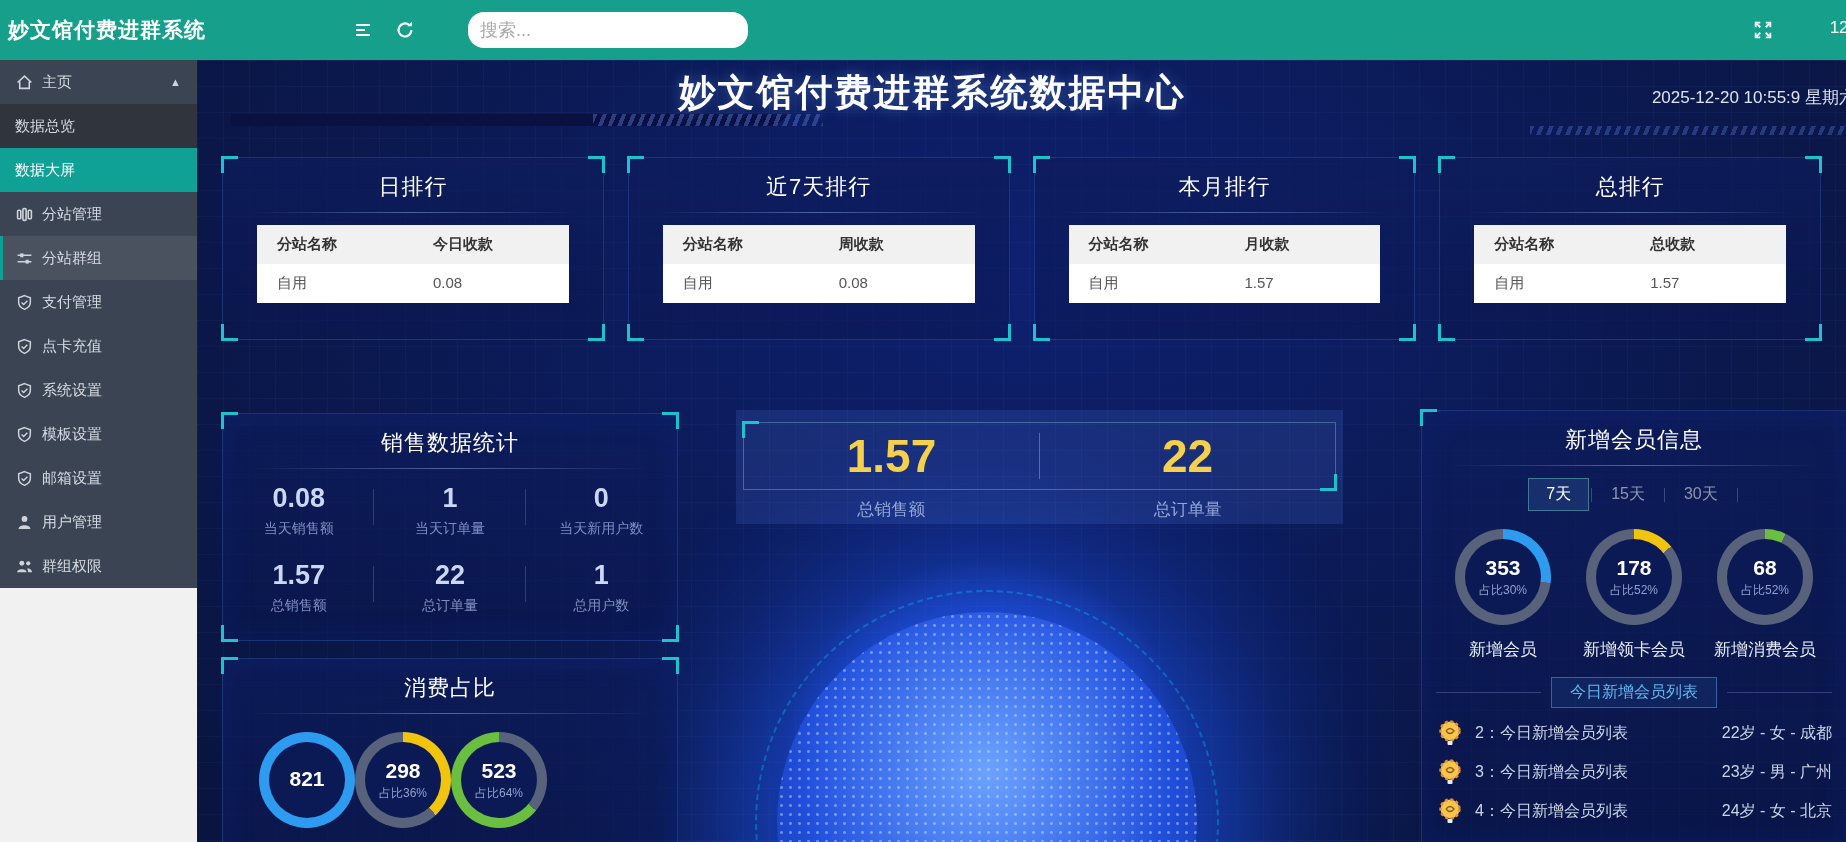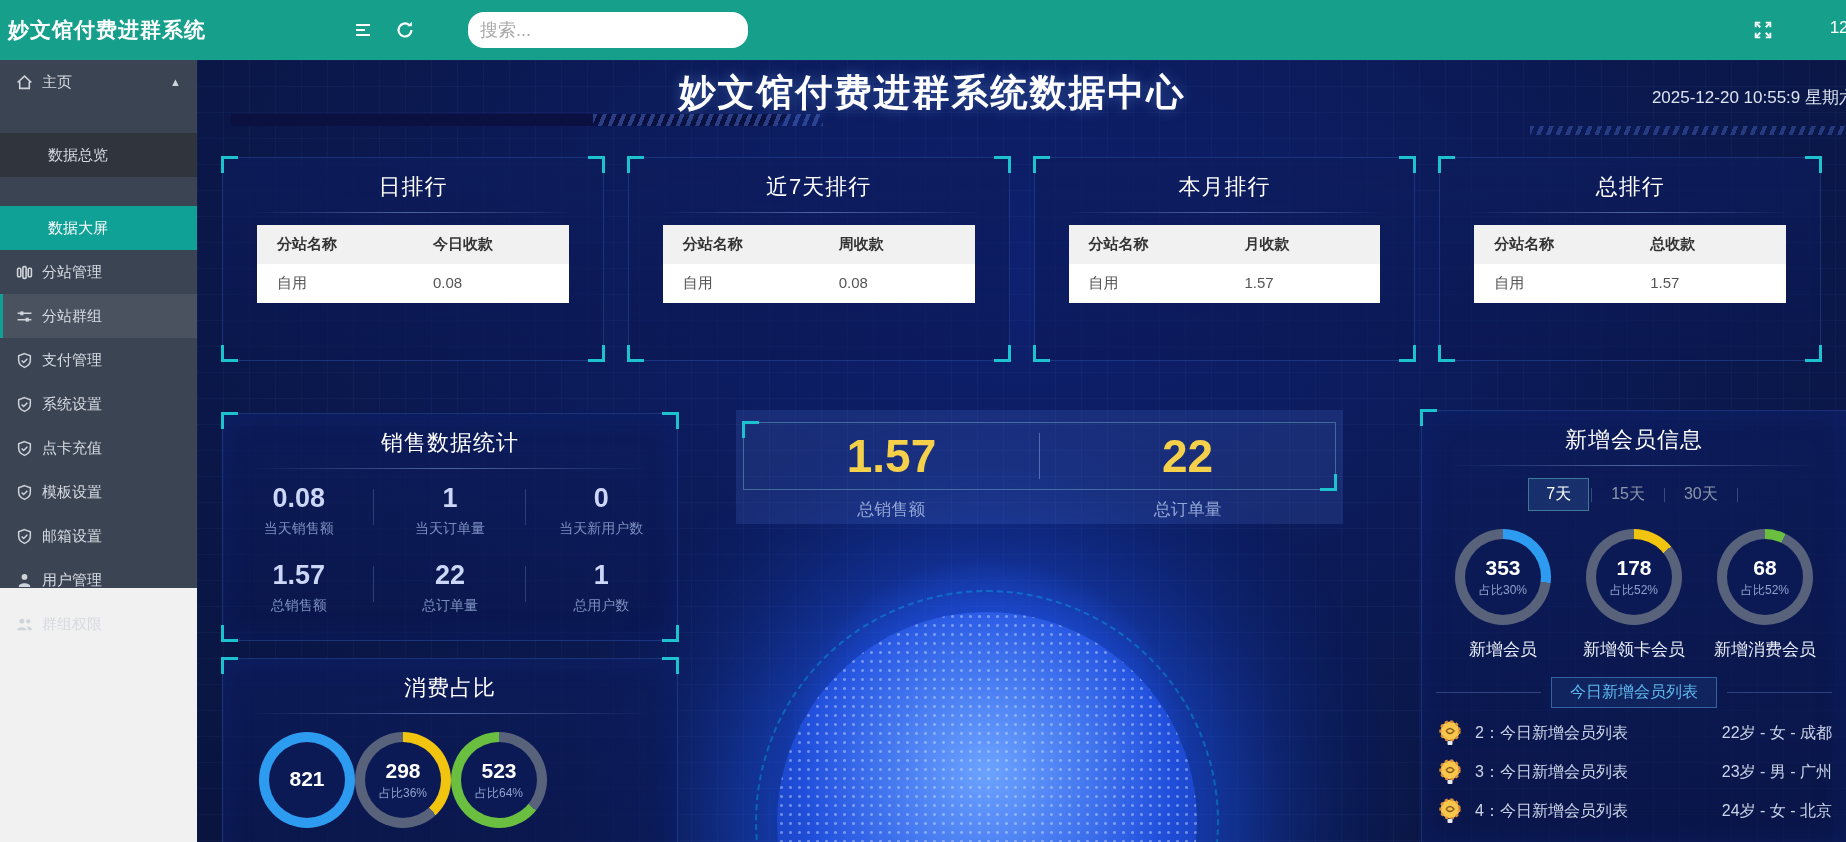--- a/index.html
+++ b/index.html
@@ -18,21 +18,21 @@
                 border-radius:16px; border:none; padding:0 12px; font-size:18px; color:#333; outline:none; }
   .search-box::placeholder { color:#a9a9a9; }
   .fullscreen-btn { position:absolute; right:72px; top:19px; }
   .header-num { position:absolute; right:-12px; top:18px; color:#fff; font-size:17px; }
 
   
   .sidebar { position:absolute; left:0; top:60px; width:197px; height:528px; background:#3b4452; z-index:9; }
   .side-item { height:44px; display:flex; align-items:center; color:#d6dae2; font-size:15px;
                padding-left:16px; cursor:pointer; position:relative; }
   .side-item .sicon { width:17px; height:17px; margin-right:9px; flex:none; }
-  .side-item.sub { background:#30343d; padding-left:48px;margin-top:29px; }
+  .side-item.sub { background:#30343d; padding-left:15px; }
   .side-item.active { background:#0fa096; color:#fff; }
   .side-item.hovered { background:#4a5260; border-left:3px solid #0fa096; padding-left:13px; }
   .chev { position:absolute; right:16px; font-size:11px; color:#cfd3da; }
 
   
   .main { position:absolute; left:197px; top:60px; width:1649px; height:782px; overflow:hidden;
           background:
             radial-gradient(circle 270px at 790px 700px, rgba(75,135,255,.85), rgba(40,90,240,.4) 55%, transparent 75%),
             radial-gradient(circle 620px at 790px 780px, rgba(30,80,230,.45), transparent 70%),
             radial-gradient(1500px 1000px at 50% 28%, #0e2070 0%, #0a1748 55%, #081236 100%); }
@@ -67,21 +67,21 @@
   .cn { position:absolute; width:17px; height:17px; border:3px solid #1cc3cf; z-index:3; }
   .cn.tl { top:-2px; left:-2px; border-right:none; border-bottom:none; }
   .cn.tr { top:-2px; right:-2px; border-left:none; border-bottom:none; }
   .cn.bl { bottom:-2px; left:-2px; border-right:none; border-top:none; }
   .cn.br { bottom:-2px; right:-2px; border-left:none; border-top:none; }
   .panel-title { margin-top:14px; text-align:center; color:#fff; font-size:22px; letter-spacing:1px; }
   .panel-divider { height:1px; margin:10px 28px 0;
            background:linear-gradient(90deg, transparent, rgba(160,190,255,.45), transparent); }
 
   
-  .rank-row { position:absolute; left:25px; top:97px; right:25px; height:204px; display:flex; gap:24px; z-index:2; }
+  .rank-row { position:absolute; left:25px; top:97px; right:25px; height:183px; display:flex; gap:24px; z-index:2; }
   .rank-card { flex:1; position:relative; background:linear-gradient(180deg, rgba(13,28,92,.72), rgba(10,22,80,.5));
                border:1px solid rgba(70,120,220,.28); }
   .rank-table { margin:12px 34px 0; font-size:15px; }
   .rt-row { display:flex; }
   .rt-row.head { background:#f1f1f1; color:#333; font-weight:bold; }
   .rt-row.body { background:#fff; color:#555; }
   .rt-cell { width:50%; padding:10px 0 10px 20px; }
 
   
   .sales-card { left:25px; top:353px; width:456px; height:228px; }
@@ -204,29 +204,29 @@
           <path d="M5.3 8l1.9 1.9 3.5-3.6"></path>
         </svg></span>
     <span>支付管理</span>
   </div>
   <div class="side-item">
     <span class="sicon">
       <svg width="17" height="17" viewBox="0 0 16 16" fill="none" stroke="#cfd3da" stroke-width="1.4">
         <path d="M8 1.5l5.5 2v4.3c0 3.4-2.6 5.5-5.5 6.7-2.9-1.2-5.5-3.3-5.5-6.7V3.5z"></path>
           <path d="M5.3 8l1.9 1.9 3.5-3.6"></path>
         </svg></span>
-    <span>系统设置</span>
+    <span>点卡充值</span>
   </div>
   <div class="side-item">
     <span class="sicon">
       <svg width="17" height="17" viewBox="0 0 16 16" fill="none" stroke="#cfd3da" stroke-width="1.4">
         <path d="M8 1.5l5.5 2v4.3c0 3.4-2.6 5.5-5.5 6.7-2.9-1.2-5.5-3.3-5.5-6.7V3.5z"></path>
           <path d="M5.3 8l1.9 1.9 3.5-3.6"></path>
         </svg></span>
-    <span>点卡充值</span>
+    <span>系统设置</span>
   </div>
   <div class="side-item">
     <span class="sicon">
       <svg width="17" height="17" viewBox="0 0 16 16" fill="none" stroke="#cfd3da" stroke-width="1.4">
         <path d="M8 1.5l5.5 2v4.3c0 3.4-2.6 5.5-5.5 6.7-2.9-1.2-5.5-3.3-5.5-6.7V3.5z"></path>
           <path d="M5.3 8l1.9 1.9 3.5-3.6"></path>
         </svg></span>
     <span>模板设置</span>
   </div>
   <div class="side-item">

